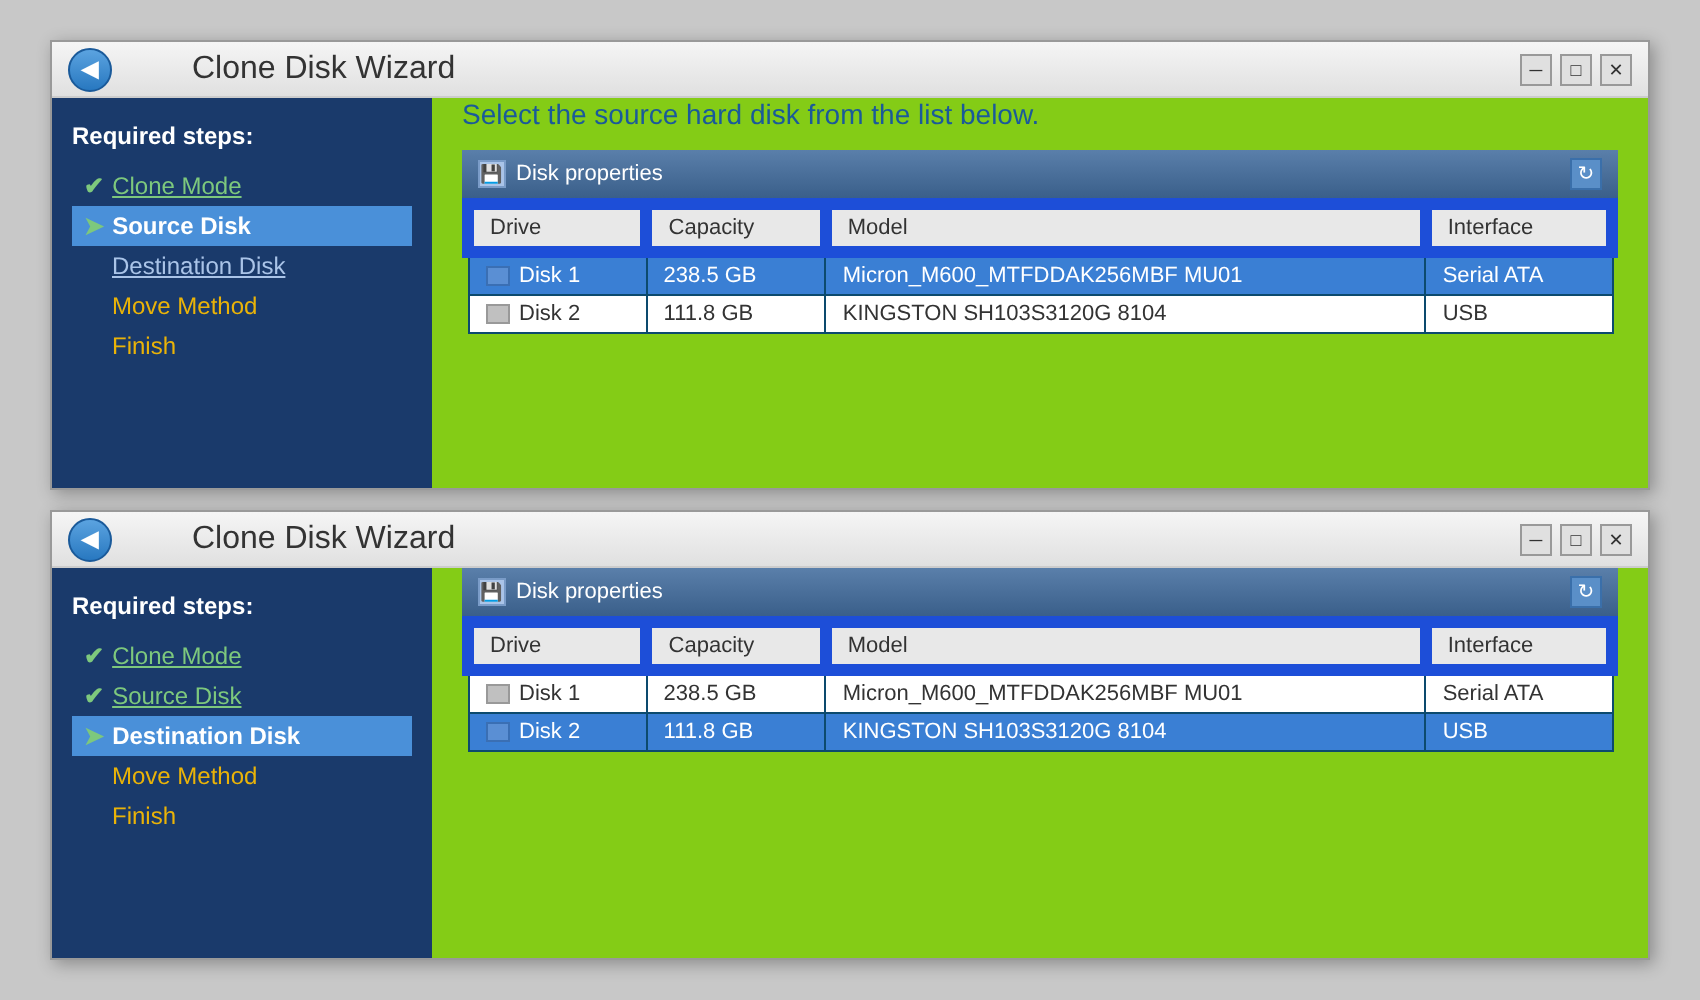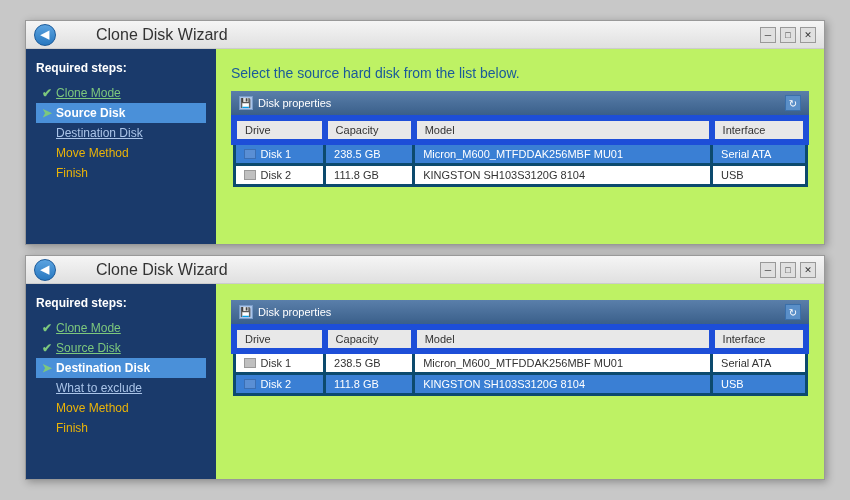--- a/index.html
+++ b/index.html
@@ -138,22 +138,22 @@
       font-size: 12px;
     }
 
     .sidebar-item a {
       color: inherit;
       text-decoration: underline;
     }
 
     .main-content {
       flex: 1;
-      padding: 16px 15px;
-      background: #bef264;
+      padding: 0 15px;
+      background: #84cc16;
     }
 
     .main-title {
       color: #1a5a9a;
       font-size: 14px;
       margin-bottom: 10px;
     }
 
     .disk-properties-header {
       background: linear-gradient(to bottom, #5a7faa, #3a5f8a);
@@ -205,21 +205,21 @@
       background: #e8e8e8;
       padding: 3px 8px;
       text-align: left;
       border: 6px solid #1d4ed8;
       font-weight: normal;
       color: #333;
     }
 
     .disk-table td {
       padding: 3px 8px;
-      border: 3px solid #0c4a6e;
+      border: 1px solid #0c4a6e;
       color: #333;
     }
 
     .disk-table tr.selected td {
       background: #3a7fd4;
       color: white;
     }
 
     .disk-table tr:not(.selected) td {
       background: white;
@@ -368,23 +368,20 @@
       <div class="sidebar-item completed">
         <span class="check">✔</span>
         <a>Source Disk</a>
       </div>
 
       <div class="sidebar-item active">
         <span class="arrow">➤</span>
         <span>Destination Disk</span>
       </div>
 
-      <div class="sidebar-item" style="padding-left:20px;">
-        <a>What to exclude</a>
-      </div>
 
       <div class="sidebar-item disabled" style="padding-left:20px;">
         <span>Move Method</span>
       </div>
 
       <div class="sidebar-item disabled" style="padding-left:20px;">
         <span>Finish</span>
       </div>
     </div>
 

